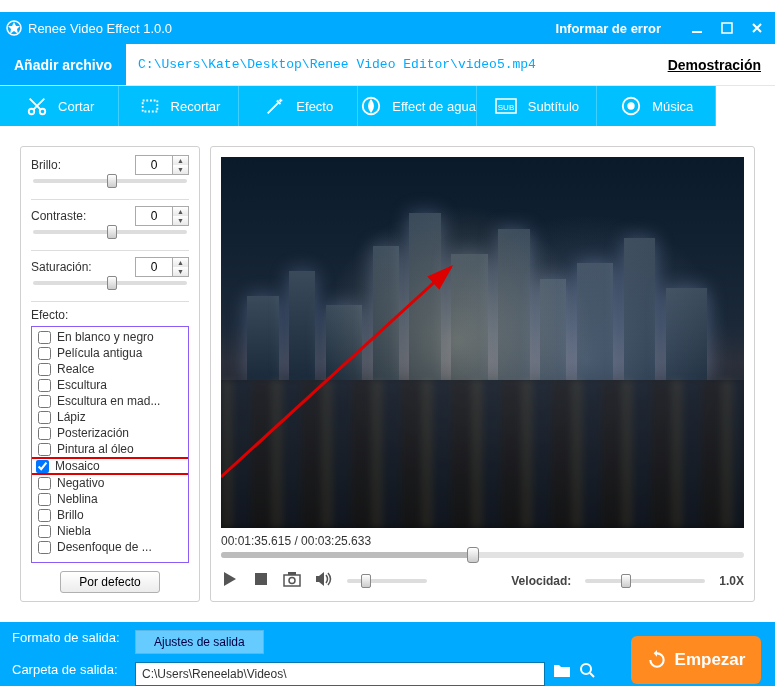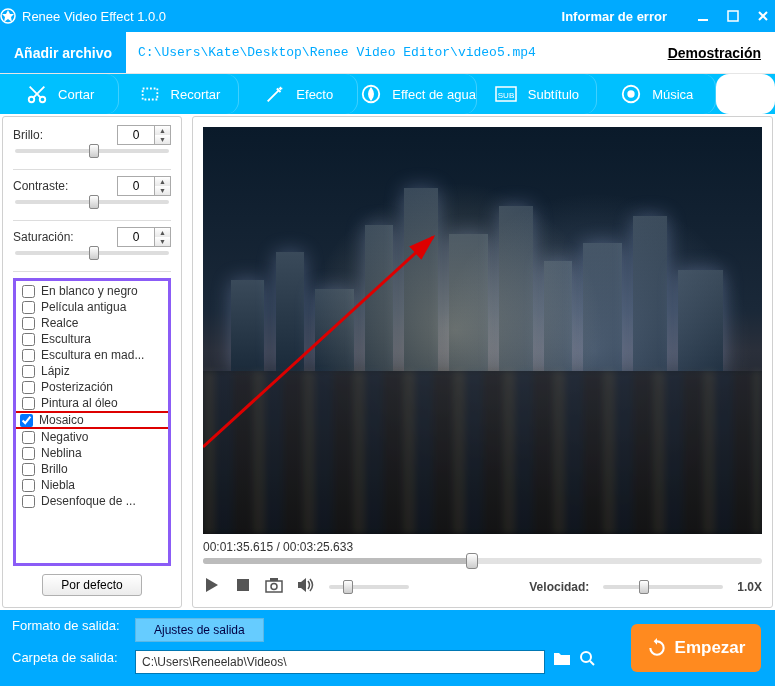--- a/index.html
+++ b/index.html
@@ -1,50 +1,50 @@
 <!DOCTYPE html>
 <html><head>
 <meta charset="utf-8">
 <style>
 * { box-sizing: border-box; margin: 0; padding: 0; font-family: "Segoe UI", Tahoma, sans-serif; }
 body { width: 775px; height: 686px; background: #fff; overflow: hidden; }
 
 
-.titlebar { height: 32px; background: #00aaff; color: #fff; display: flex; align-items: center; padding: 0 0; font-size: 13px; }
+.titlebar { height: 32px; background: #00aaff; color: #fff; display: flex; align-items: center; padding: 0 6px; font-size: 13px; margin-top: 12px; }
 .titlebar .logo { width: 16px; height: 16px; margin-right: 6px; }
 .titlebar .title { flex: 1; }
 .titlebar .link-err { margin-right: 18px; font-weight: 700; }
 .winbtn { width: 24px; height: 24px; display: inline-flex; align-items: center; justify-content: center; cursor: pointer; margin-left: 6px; }
 
 
 .filebar { height: 42px; background: #fff; display: flex; align-items: center; border-bottom: 1px solid #e6e6e6; }
 .addfile { height: 100%; background: #00aaff; color: #fff; padding: 0 14px; display: flex; align-items: center; font-size: 14px; font-weight: 600; }
 .filepath { flex: 1; padding: 0 12px; color: #00aaff; font-size: 13px; font-family: Liberation Mono, monospace; }
 .demo { color: #000; font-size: 14px; font-weight: 700; text-decoration: underline; margin-right: 14px; }
 
 
 .tabs { height: 40px; background: #00c0ff; display: flex; }
-.tab { flex: 1; display: flex; align-items: center; justify-content: center; color: #fff; font-size: 13px; gap: 10px; cursor: pointer; border-right: 1px solid rgba(255,255,255,0.25); border-radius: 13px; }
+.tab { flex: 1; display: flex; align-items: center; justify-content: center; color: #fff; font-size: 13px; gap: 10px; cursor: pointer; border-right: 1px solid rgba(255,255,255,0.25); }
 .tab:last-child { border-right: none; background: #fff; }
 .tab .ticon { width: 24px; height: 24px; display:inline-flex; align-items:center; justify-content:flex-end; }
 
 
-.mainwrap { display: flex; padding: 2px; gap: 10px; height: calc(686px - 32px - 42px - 40px - 76px); }
+.mainwrap { display: flex; padding: 20px; gap: 10px; height: calc(686px - 32px - 42px - 40px - 76px); }
 .leftpanel { width: 180px; border: 1px solid #d0d0d0; border-radius: 3px; padding: 8px 10px; font-size: 12px; color: #333; background: #fff; display:flex; flex-direction:column; }
 .ctrl-row { margin-bottom: 4px; }
 .ctrl-row .lbl { display: flex; justify-content: space-between; align-items: center; margin-bottom: 3px; }
 .numbox { width: 54px; height: 20px; border: 1px solid #aaa; display: inline-flex; align-items: center; }
 .numbox input { width: 36px; border: none; text-align: center; font-size: 12px; outline: none; }
 .numbox .spin { width: 16px; display: flex; flex-direction: column; border-left: 1px solid #aaa; }
 .numbox .spin div { height: 9px; font-size: 7px; display:flex; align-items:center; justify-content:center; color:#555; background: linear-gradient(#fff,#e8e8e8); cursor:pointer; }
 .slider-track { position: relative; height: 4px; background: #ddd; border-radius: 2px; margin: 4px 2px 8px 2px; }
 .slider-thumb { position: absolute; top: -5px; width: 10px; height: 14px; background: linear-gradient(#fff,#ccc); border: 1px solid #888; border-radius: 2px; cursor: pointer; }
 .hr { border: none; border-top: 1px solid #ddd; margin: 4px 0 6px; }
 .fx-label { margin-bottom: 4px; }
-.fx-list { border: 3px solid #8b5cf6; height: 288px; overflow: hidden; padding: 2px 0; }
+.fx-list { border: 1px solid #8b5cf6; height: 288px; overflow: hidden; padding: 2px 0; }
 .fx-item { display: flex; align-items: center; padding: 1px 6px; font-size: 12px; gap: 6px; white-space: nowrap; }
 .fx-item input { width: 13px; height: 13px; }
 .fx-highlight { border: 2px solid #d00; padding: 0 4px; margin: 0 -2px; }
 .defbtn { margin: 8px auto 0; padding: 3px 18px; border: 1px solid #b0b0b0; border-radius: 3px; background: linear-gradient(#fff,#ececec); font-size: 12px; cursor: pointer; display:block; }
 
 
 .rightpanel { flex: 1; border: 1px solid #d0d0d0; border-radius: 3px; padding: 10px; background: #fff; display: flex; flex-direction: column; }
 .preview { position: relative; flex: 1; background: #000; overflow: hidden; }
 .preview svg.arrow { position: absolute; left: -20px; top: 100px; pointer-events: none; z-index: 5; }
 .timecode { font-size: 12px; color: #333; margin: 6px 0 4px; }
@@ -217,20 +217,21 @@
               <div>▼</div>
             </span>
         </span>
       </div>
       <div class="slider-track">
           <div class="slider-thumb" style="left:48%"></div>
         </div>
     </div>
     <hr class="hr">
 
+    <div class="fx-label">Efecto:</div>
     <div class="fx-list" id="fxlist">
         <label class="fx-item">
           <input type="checkbox" style="">
           <span>En blanco y negro</span>
         </label>
         <label class="fx-item">
           <input type="checkbox" style="">
           <span>Película antigua</span>
         </label>
         <label class="fx-item">

